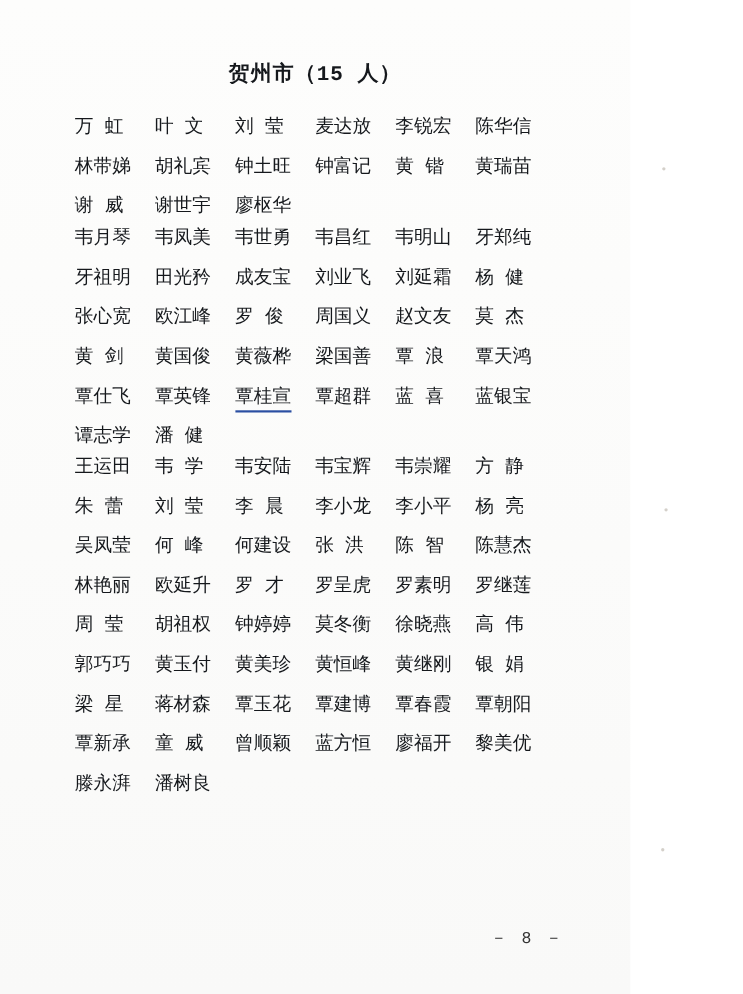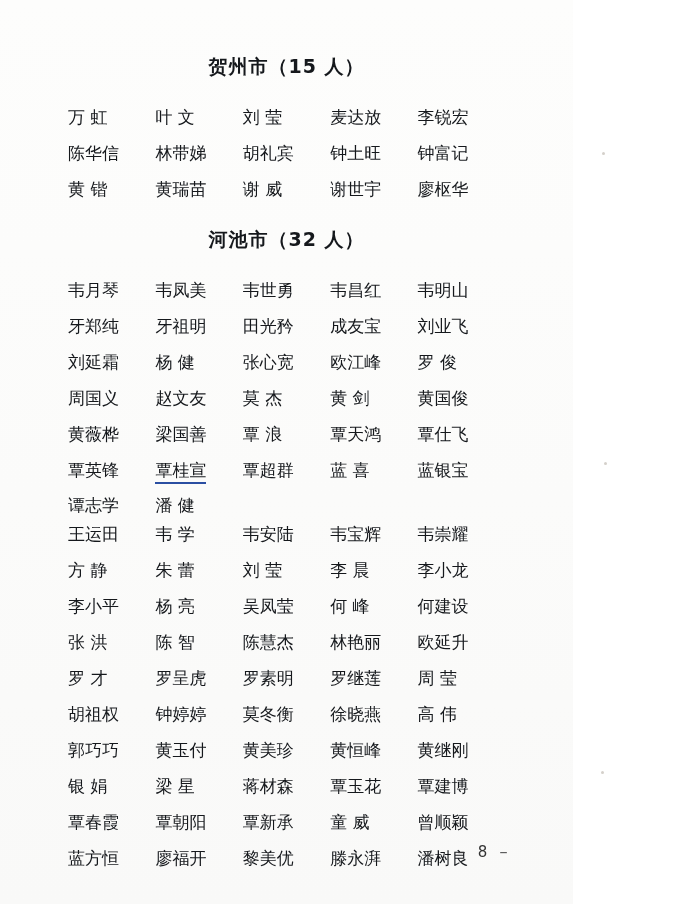--- a/index.html
+++ b/index.html
@@ -15,38 +15,39 @@
     overflow: hidden;
     position: relative;
   }
   .page {
     position: relative;
     width: 573px;
     height: 904px;
     box-sizing: border-box;
     padding: 40px 60px 30px 60px;
     background: linear-gradient(180deg, #fdfdfc 0%, #fbfbfa 55%, #f9f9f8 100%);
+    font-family: Liberation Mono, monospace;
   }
   .section {
     margin-bottom: 6px;
   }
   .section-title {
     text-align: center;
     font-size: 19px;
     font-weight: 600;
     letter-spacing: 1px;
     color: #15181c;
     margin: 26px 0 26px 0;
   }
   .section:first-child .section-title {
     margin-top: 14px;
   }
   .name-grid {
     display: grid;
-    grid-template-columns: repeat(5, 1fr);
+    grid-template-columns: repeat(6, 1fr);
     row-gap: 13px;
     column-gap: 0px;
     padding: 0 8px;
   }
   .name-cell {
     font-size: 17px;
     color: #15181c;
     letter-spacing: 0px;
     text-align: left;
     white-space: nowrap;
@@ -92,21 +93,20 @@
           <div class="name-cell"><span class="txt">钟土旺</span></div>
           <div class="name-cell"><span class="txt">钟富记</span></div>
           <div class="name-cell"><span class="txt">黄 锴</span></div>
           <div class="name-cell"><span class="txt">黄瑞苗</span></div>
           <div class="name-cell"><span class="txt">谢 威</span></div>
           <div class="name-cell"><span class="txt">谢世宇</span></div>
           <div class="name-cell"><span class="txt">廖枢华</span></div>
         </div>
       </div>
       <div class="section">
-        <div class="section-title">河池市（32 人）</div>
         <div class="name-grid">
           <div class="name-cell"><span class="txt">韦月琴</span></div>
           <div class="name-cell"><span class="txt">韦凤美</span></div>
           <div class="name-cell"><span class="txt">韦世勇</span></div>
           <div class="name-cell"><span class="txt">韦昌红</span></div>
           <div class="name-cell"><span class="txt">韦明山</span></div>
           <div class="name-cell"><span class="txt">牙郑纯</span></div>
           <div class="name-cell"><span class="txt">牙祖明</span></div>
           <div class="name-cell"><span class="txt">田光矜</span></div>
           <div class="name-cell"><span class="txt">成友宝</span></div>

